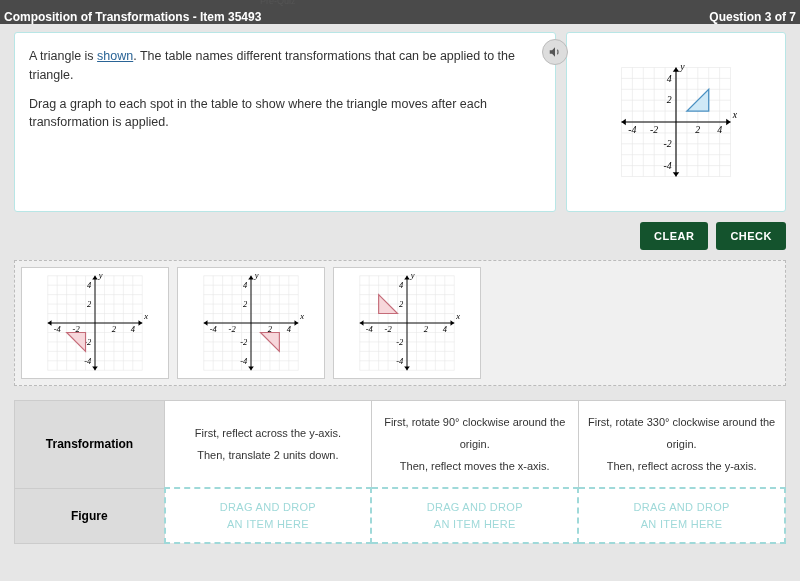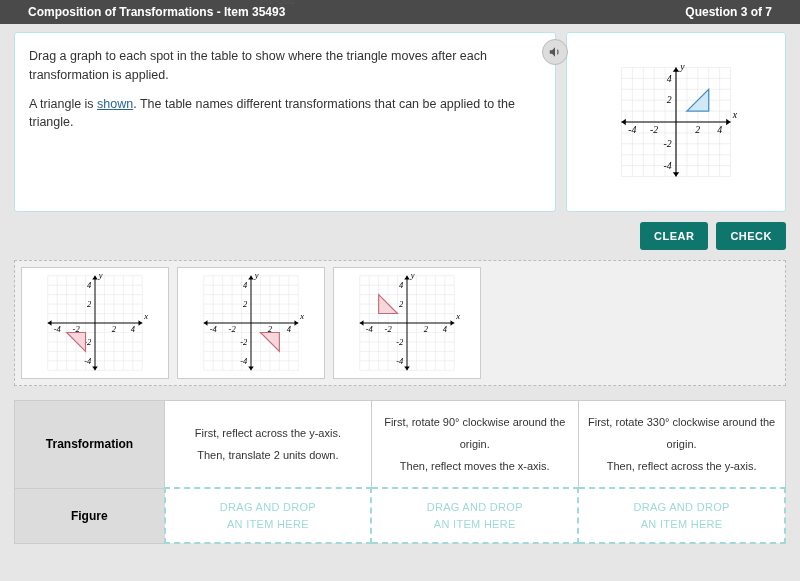--- a/index.html
+++ b/index.html
@@ -1,27 +1,27 @@
 <!DOCTYPE html>
 <html><head>
 <meta charset="utf-8">
 <style>
   * { box-sizing: border-box; margin: 0; padding: 0; }
   html, body { width: 800px; height: 581px; font-family: Arial, Helvetica, sans-serif; background: #e6e6e6; overflow: hidden; }
-  .header { background: #4a4a4a; color: #fff; height: 24px; padding: 0 28px; display: flex; justify-content: space-between; align-items: center; font-size: 12px; font-weight: bold; }
+  .header { background: #4a4a4a; color: #fff; height: 24px; padding: 0 4px; display: flex; justify-content: space-between; align-items: flex-end; font-size: 12px; font-weight: bold; }
   .pre-quiz { position: absolute; top: -4px; left: 260px; font-size: 9px; color: #555; }
   .content { padding: 8px 14px 0 14px; }
   .top-row { display: flex; gap: 10px; }
   .prompt-card { flex: 1; background: #fff; border: 1px solid #b8e6e6; border-radius: 3px; padding: 14px 14px; height: 180px; position: relative; }
   .prompt-card p { font-size: 12.5px; color: #333; line-height: 1.5; margin-bottom: 10px; }
   .prompt-card .underline { color: #2a6496; text-decoration: underline; }
   .audio-btn { position: absolute; top: 6px; right: -0px; transform: translateX(50%); width: 26px; height: 26px; border-radius: 50%; background: #ddd; border: 1px solid #bbb; display: flex; align-items: center; justify-content: center; z-index: 5; }
   .ref-card { width: 220px; background: #fff; border: 1px solid #b8e6e6; border-radius: 3px; display: flex; align-items: center; justify-content: center; height: 180px; }
   .btn-row { display: flex; justify-content: flex-end; gap: 8px; padding: 10px 14px; }
-  .btn { background: #0f766e; color: #fff; border: none; border-radius: 3px; padding: 8px 14px; font-size: 11px; font-weight: bold; letter-spacing: 0.5px; }
+  .btn { background: #14532d; color: #fff; border: none; border-radius: 3px; padding: 8px 14px; font-size: 11px; font-weight: bold; letter-spacing: 0.5px; }
   .drag-pool { margin: 0 14px; border: 1px dashed #bbb; background: #f0f0f0; padding: 6px; display: flex; gap: 8px; }
   .drag-item { background: #fff; border: 1px solid #ccc; width: 148px; height: 112px; display: flex; align-items: center; justify-content: center; }
   .answer-table { margin: 14px 14px 0 14px; border-collapse: collapse; width: calc(100% - 28px); table-layout: fixed; }
   .answer-table td, .answer-table th { border: 1px solid #ccc; font-size: 11px; text-align: center; vertical-align: middle; padding: 10px 6px; background: #fff; }
   .answer-table .row-label { background: #dcdcdc; font-weight: bold; font-size: 12px; width: 150px; }
   .drop-zone { color: #9fd9d9; font-weight: normal; font-size: 12px; letter-spacing: 0.3px; border: 2px dashed #9fd9d9 !important; line-height: 1.5; height: 52px; }
   .trans-cell { line-height: 2; color: #333; }
   svg text { font-family: 'Times New Roman', serif; font-style: italic; font-size: 9px; }
 </style>
 </head>
@@ -36,24 +36,24 @@
 
 <div class="content">
   <div class="top-row">
     <div class="prompt-card">
       <div class="audio-btn">
         <svg width="14" height="14" viewBox="0 0 24 24">
           <path fill="#555" d="M3 9v6h4l5 5V4L7 9H3z"></path>
           <path fill="none" stroke="#555" stroke-width="2" d="M16 8c1.5 1 1.5 7 0 8"></path>
         </svg>
       </div>
-      <p>Drag a graph to each spot in the table to show where the triangle moves after each transformation is applied.</p>
       <p>
         <span>A triangle is </span><span class="underline">shown</span><span>. The table names different transformations that can be applied to the triangle.</span>
       </p>
+      <p>Drag a graph to each spot in the table to show where the triangle moves after each transformation is applied.</p>
     </div>
     <div class="ref-card">
       <svg width="170" height="120" viewBox="-60 -55 120 110">
           <line x1="-50" y1="50" x2="-50" y2="-50" stroke="#e6e6e6" stroke-width="0.6"></line>
           <line x1="-40" y1="50" x2="-40" y2="-50" stroke="#e6e6e6" stroke-width="0.6"></line>
           <line x1="-30" y1="50" x2="-30" y2="-50" stroke="#e6e6e6" stroke-width="0.6"></line>
           <line x1="-20" y1="50" x2="-20" y2="-50" stroke="#e6e6e6" stroke-width="0.6"></line>
           <line x1="-10" y1="50" x2="-10" y2="-50" stroke="#e6e6e6" stroke-width="0.6"></line>
           <line x1="0" y1="50" x2="0" y2="-50" stroke="#e6e6e6" stroke-width="0.6"></line>
           <line x1="10" y1="50" x2="10" y2="-50" stroke="#e6e6e6" stroke-width="0.6"></line>

